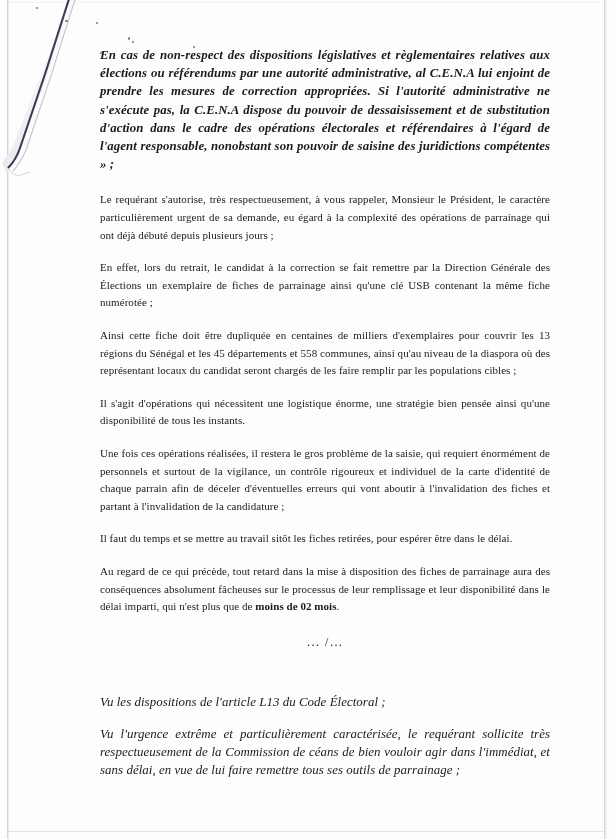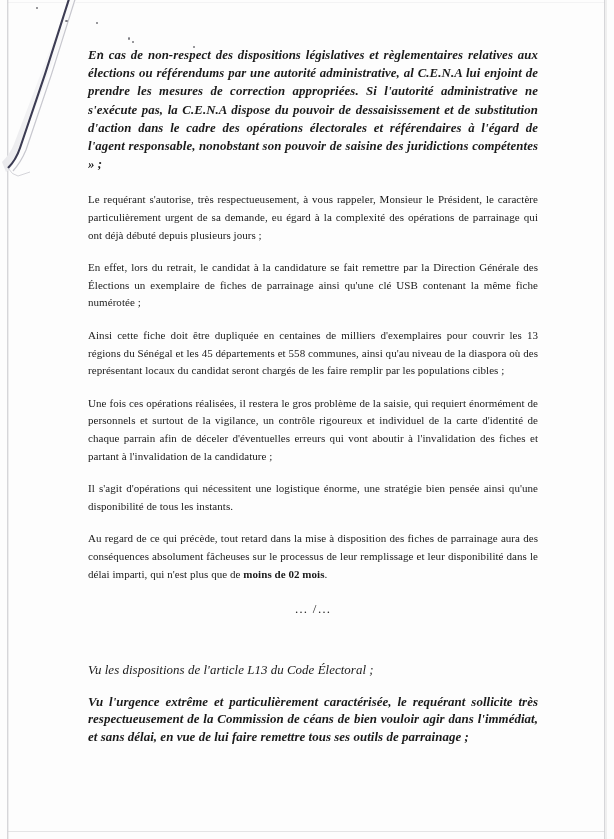--- a/index.html
+++ b/index.html
@@ -55,34 +55,34 @@
     position: absolute;
     background: #4a4a52;
     border-radius: 50%;
     pointer-events: none;
     opacity: .75;
   }
 
   
   #doc-body {
     position: absolute;
-    left: 88px;
+    left: 100px;
     top: 46px;
     width: 450px;
   }
 
   p.para {
     margin: 0 0 15px 0;
     font-size: 11px;
     line-height: 17.6px;
     text-align: justify;
     color: #1a1a1a;
     letter-spacing: .05px;
   }
-  p.para:last-child { margin-bottom: 0; font-weight: bold; }
+  p.para:last-child { margin-bottom: 0; }
 
   
   p.quote-bi {
     font-style: italic;
     font-weight: bold;
     font-size: 12.8px;
     line-height: 18.2px;
     letter-spacing: .1px;
     margin-bottom: 18px;
   }
@@ -147,28 +147,29 @@
   <div class="speck" style="left:193px; top:46px;  width:2px; height:2px;"></div>
   <div class="speck" style="left:100px; top:52px;  width:2px; height:2px;"></div>
   <div class="speck" style="left:36px;  top:7px;   width:2px; height:2px;"></div>
 
   <div id="doc-body">
 
     <p class="para quote-bi">En cas de non-respect des dispositions législatives et règlementaires relatives aux élections ou référendums par une autorité administrative, al C.E.N.A lui enjoint de prendre les mesures de correction appropriées. Si l'autorité administrative ne s'exécute pas, la  C.E.N.A dispose du pouvoir de dessaisissement et de substitution d'action dans le cadre des opérations électorales et référendaires à l'égard de l'agent responsable, nonobstant son pouvoir de saisine des juridictions compétentes » ;</p>
 
     <p class="para roman">Le requérant s'autorise, très respectueusement, à vous rappeler, Monsieur le Président, le caractère particulièrement urgent de sa demande, eu égard à la complexité des opérations de parrainage qui ont déjà débuté depuis plusieurs jours ;</p>
 
-    <p class="para roman">En effet, lors du retrait, le candidat à la candidature se fait remettre par la Direction Générale des Élections un exemplaire de fiches de parrainage ainsi qu'une clé USB contenant la même fiche numérotée ;</p>
+    <p class="para roman">En effet, lors du retrait, le candidat à la correction se fait remettre par la Direction Générale des Élections un exemplaire de fiches de parrainage ainsi qu'une clé USB contenant la même fiche numérotée ;</p>
 
     <p class="para roman">Ainsi cette fiche doit être dupliquée en centaines de milliers d'exemplaires pour couvrir les 13 régions du Sénégal et les 45 départements et 558 communes, ainsi qu'au niveau de la diaspora où des représentant locaux du candidat seront chargés de les faire remplir par les populations cibles ;</p>
 
+    <p class="para roman">Il s'agit d'opérations qui nécessitent une logistique énorme, une stratégie bien pensée ainsi qu'une disponibilité de tous les instants.</p>
+
     <p class="para roman">Une fois ces opérations réalisées, il restera le gros problème de la saisie, qui requiert énormément de personnels et surtout de la vigilance, un contrôle rigoureux et individuel de la carte d'identité de chaque parrain afin de déceler d'éventuelles erreurs qui vont aboutir à l'invalidation des fiches et partant à l'invalidation de la candidature ;</p>
 
-    <p class="para roman">Il s'agit d'opérations qui nécessitent une logistique énorme, une stratégie bien pensée ainsi qu'une disponibilité de tous les instants.</p>
-
+    <p class="para roman">Il faut du temps et se mettre au travail sitôt les fiches retirées, pour espérer être dans le délai.</p>
 
     <p class="para roman"><span>Au regard de ce qui précède, tout retard dans la mise à disposition des fiches de parrainage aura des conséquences absolument fâcheuses sur le processus de leur remplissage et leur disponibilité dans le délai imparti, qui n'est plus que de </span><strong class="emph">moins de 02 mois</strong><span>.</span></p>
 
     <p class="para separator">… /…</p>
 
     <p class="para clause-i tight">Vu les dispositions de l'article L13 du Code Électoral ;</p>
 
     <p class="para clause-i">Vu l'urgence extrême et particulièrement caractérisée, le requérant sollicite très respectueusement de la Commission de céans de bien vouloir agir dans l'immédiat, et sans délai,  en vue de lui faire remettre tous ses outils de parrainage ;</p>
 
   </div>

